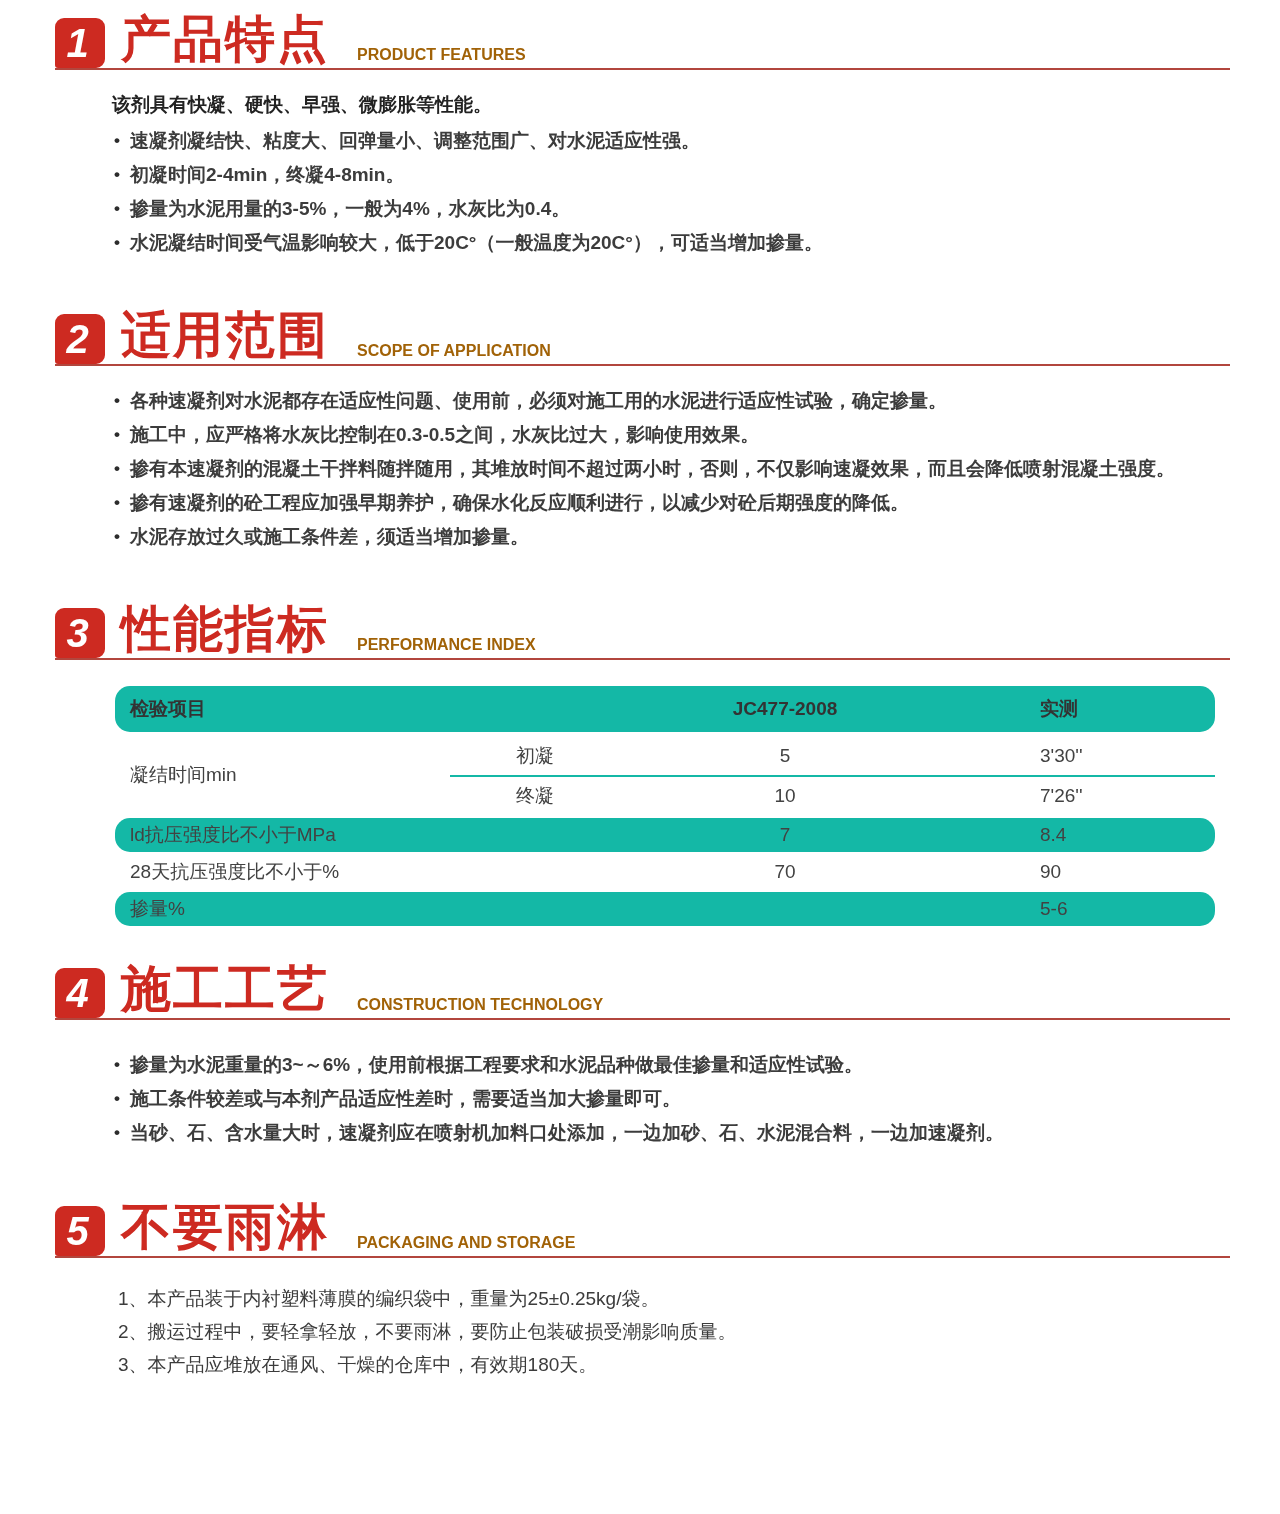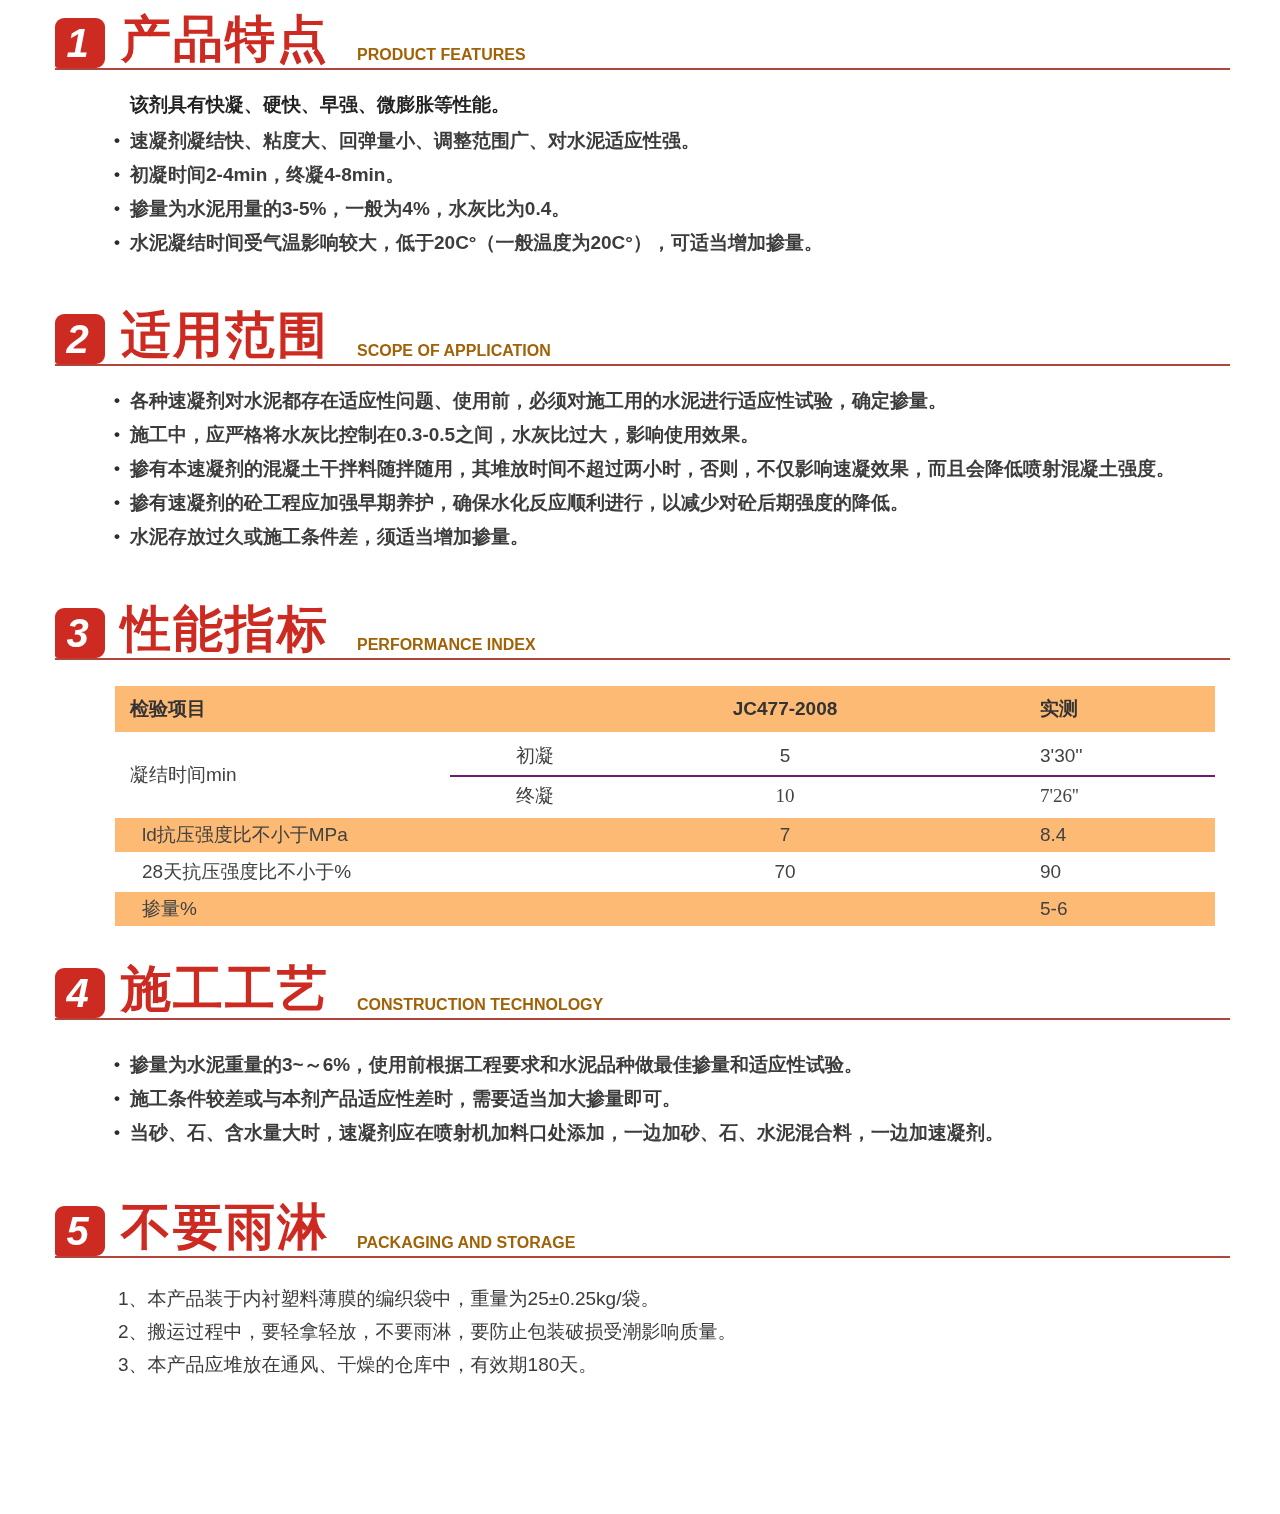--- a/index.html
+++ b/index.html
@@ -49,21 +49,21 @@
     font-size: 16px;
     font-weight: 600;
     margin-left: 28px;
     line-height: 1;
     position: relative; top: -5px;
     letter-spacing: 0px;
   }
 
   
   .sec-body { margin: 18px 60px 0 112px; font-size: 19px; line-height: 34px; }
-  .intro { font-weight: 700; color: #222222; margin-left: 18px; margin-bottom: 2px; }
+  .intro { font-weight: 700; color: #222222; margin-bottom: 2px; }
   ul.bullets { list-style: none; padding-left: 18px; font-weight: bold; }
   ul.bullets li { position: relative; }
   ul.bullets li::before {
     content: "•";
     position: absolute;
     left: -16px;
     color: #2c2c2c;
     font-size: 17px;
   }
   ol.numbered { list-style: none; line-height: 33px; padding-left: 6px; }
@@ -74,21 +74,21 @@
   .sec-4 .sec-body { margin-top: 28px; margin-bottom: 50px; }
   .sec-5 .sec-body { margin-top: 24px; padding-bottom: 16px; }
 
   
   .perf-table {
     margin: 26px 65px 36px 115px;
     width: 1100px;
     font-size: 19px;
     color: #424242;
   }
-  .pt-gray { background: #fdba74; }
+  .pt-gray { background: #14b8a6; border-radius: 15px; }
   .pt-header {
     display: grid;
     grid-template-columns: 505px 330px 265px;
     height: 46px;
     align-items: center;
     font-weight: 600;
     color: #333333;
     margin-bottom: 4px;
   }
   .pt-header .c1 { padding-left: 15px; }
@@ -100,30 +100,30 @@
     margin-bottom: 4px;
     background: #ffffff;
   }
   .st-label { display: flex; align-items: center; padding-left: 15px; }
   .sub-row {
     display: grid;
     grid-template-columns: 170px 330px 265px;
     height: 39px;
     align-items: center;
   }
-  .sub-row + .sub-row { border-top: 2px solid #701a75; font-family: Liberation Serif, serif; }
+  .sub-row + .sub-row { border-top: 2px solid #14b8a6; }
   .sub-label { text-align: center; }
   .pt-row {
     display: grid;
     grid-template-columns: 505px 330px 265px;
     height: 34px;
     align-items: center;
     margin-bottom: 3px;
   }
-  .pt-row .c1 { padding-left: 27px; }
+  .pt-row .c1 { padding-left: 15px; }
 </style>
 </head>
 <body>
 
 <div class="page">
 
   <section class="sec-1">
     <div class="sec-header">
       <div class="badge">
         <span>1</span>

